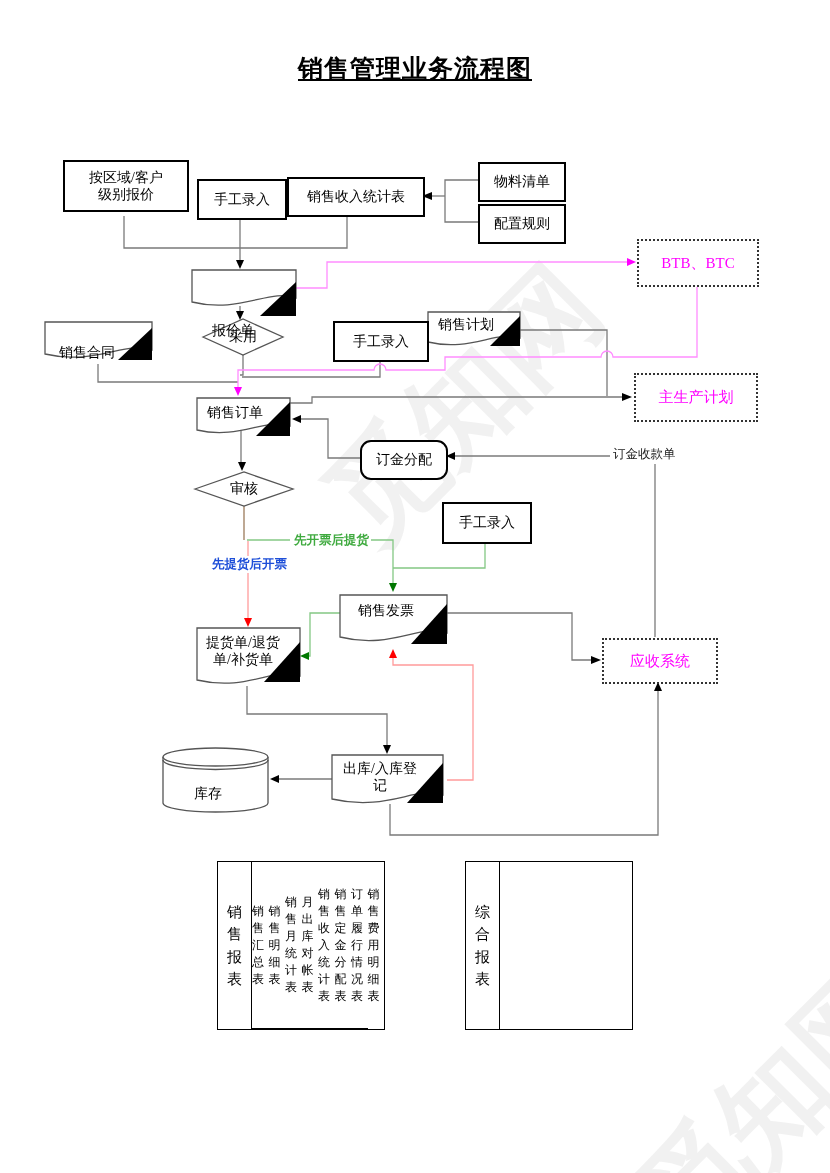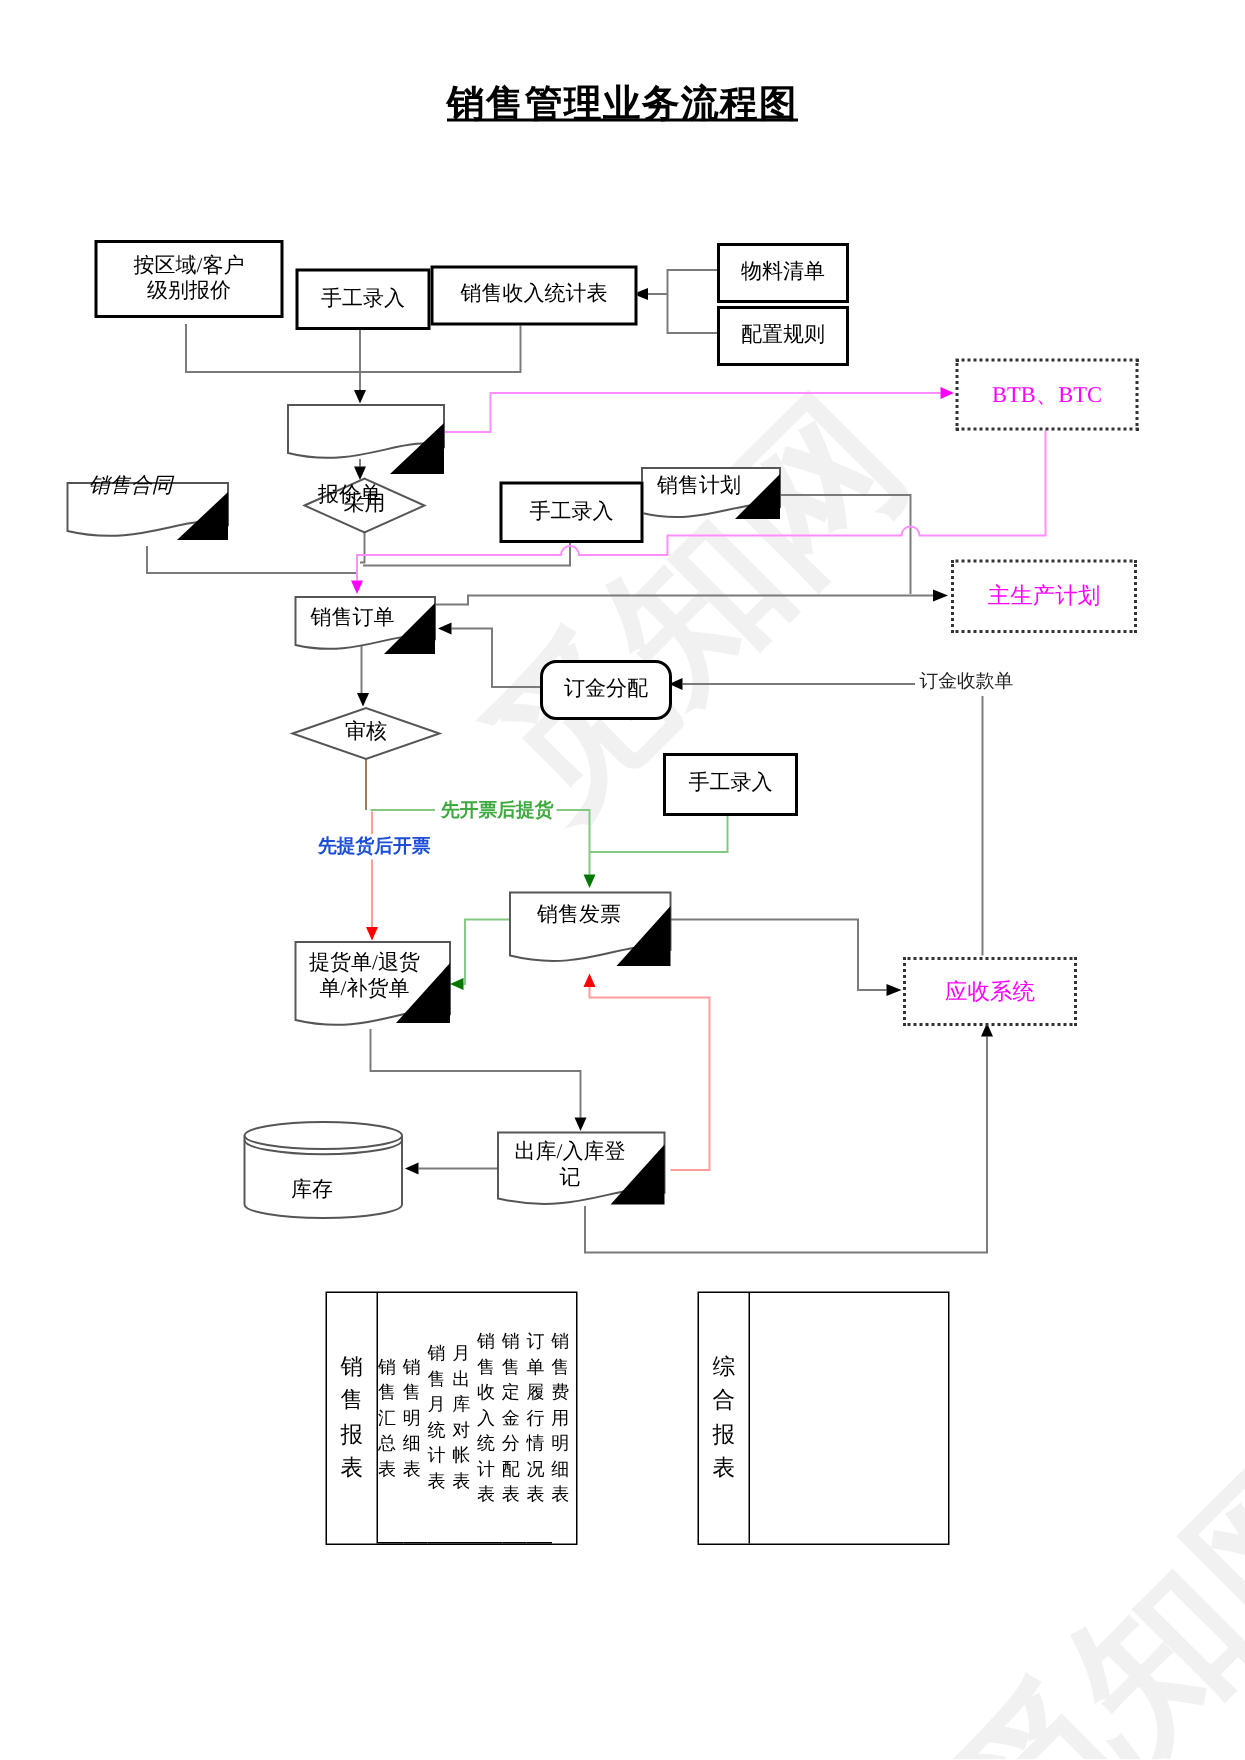--- a/index.html
+++ b/index.html
@@ -147,21 +147,21 @@
   <div class="box" style="left:478px;top:204px;width:84px;height:36px;">配置规则</div>
   <div class="box" style="left:333px;top:321px;width:92px;height:37px;">手工录入</div>
   <div class="box" style="left:360px;top:440px;width:84px;height:36px;border-radius:11px;">订金分配</div>
   <div class="box" style="left:442px;top:502px;width:86px;height:38px;">手工录入</div>
 
   <div class="dotted" style="left:637px;top:239px;width:118px;height:44px;">BTB、BTC</div>
   <div class="dotted" style="left:634px;top:373px;width:120px;height:45px;">主生产计划</div>
   <div class="dotted" style="left:602px;top:638px;width:112px;height:42px;">应收系统</div>
 
   <div class="shape-label" style="left:194px;top:272px;width:78px;height:26px;margin-top:46px;">报价单</div>
-  <div class="shape-label" style="left:48px;top:312px;width:78px;height:26px;font-style:italic;">销售合同</div>
+  <div class="shape-label" style="left:48px;top:340px;width:78px;height:26px;">销售合同</div>
   <div class="shape-label" style="left:430px;top:313px;width:72px;height:24px;">销售计划</div>
   <div class="shape-label" style="left:199px;top:400px;width:72px;height:26px;">销售订单</div>
   <div class="shape-label" style="left:344px;top:598px;width:84px;height:26px;">销售发票</div>
   <div class="shape-label" style="left:199px;top:631px;width:88px;height:42px;">提货单/退货
 单/补货单</div>
   <div class="shape-label" style="left:334px;top:758px;width:92px;height:40px;">出库/入库登
 记</div>
   <div class="shape-label" style="left:213px;top:326px;width:60px;height:22px;">采用</div>
   <div class="shape-label" style="left:214px;top:478px;width:60px;height:22px;">审核</div>
   <div class="shape-label" style="left:178px;top:783px;width:60px;height:22px;">库存</div>

